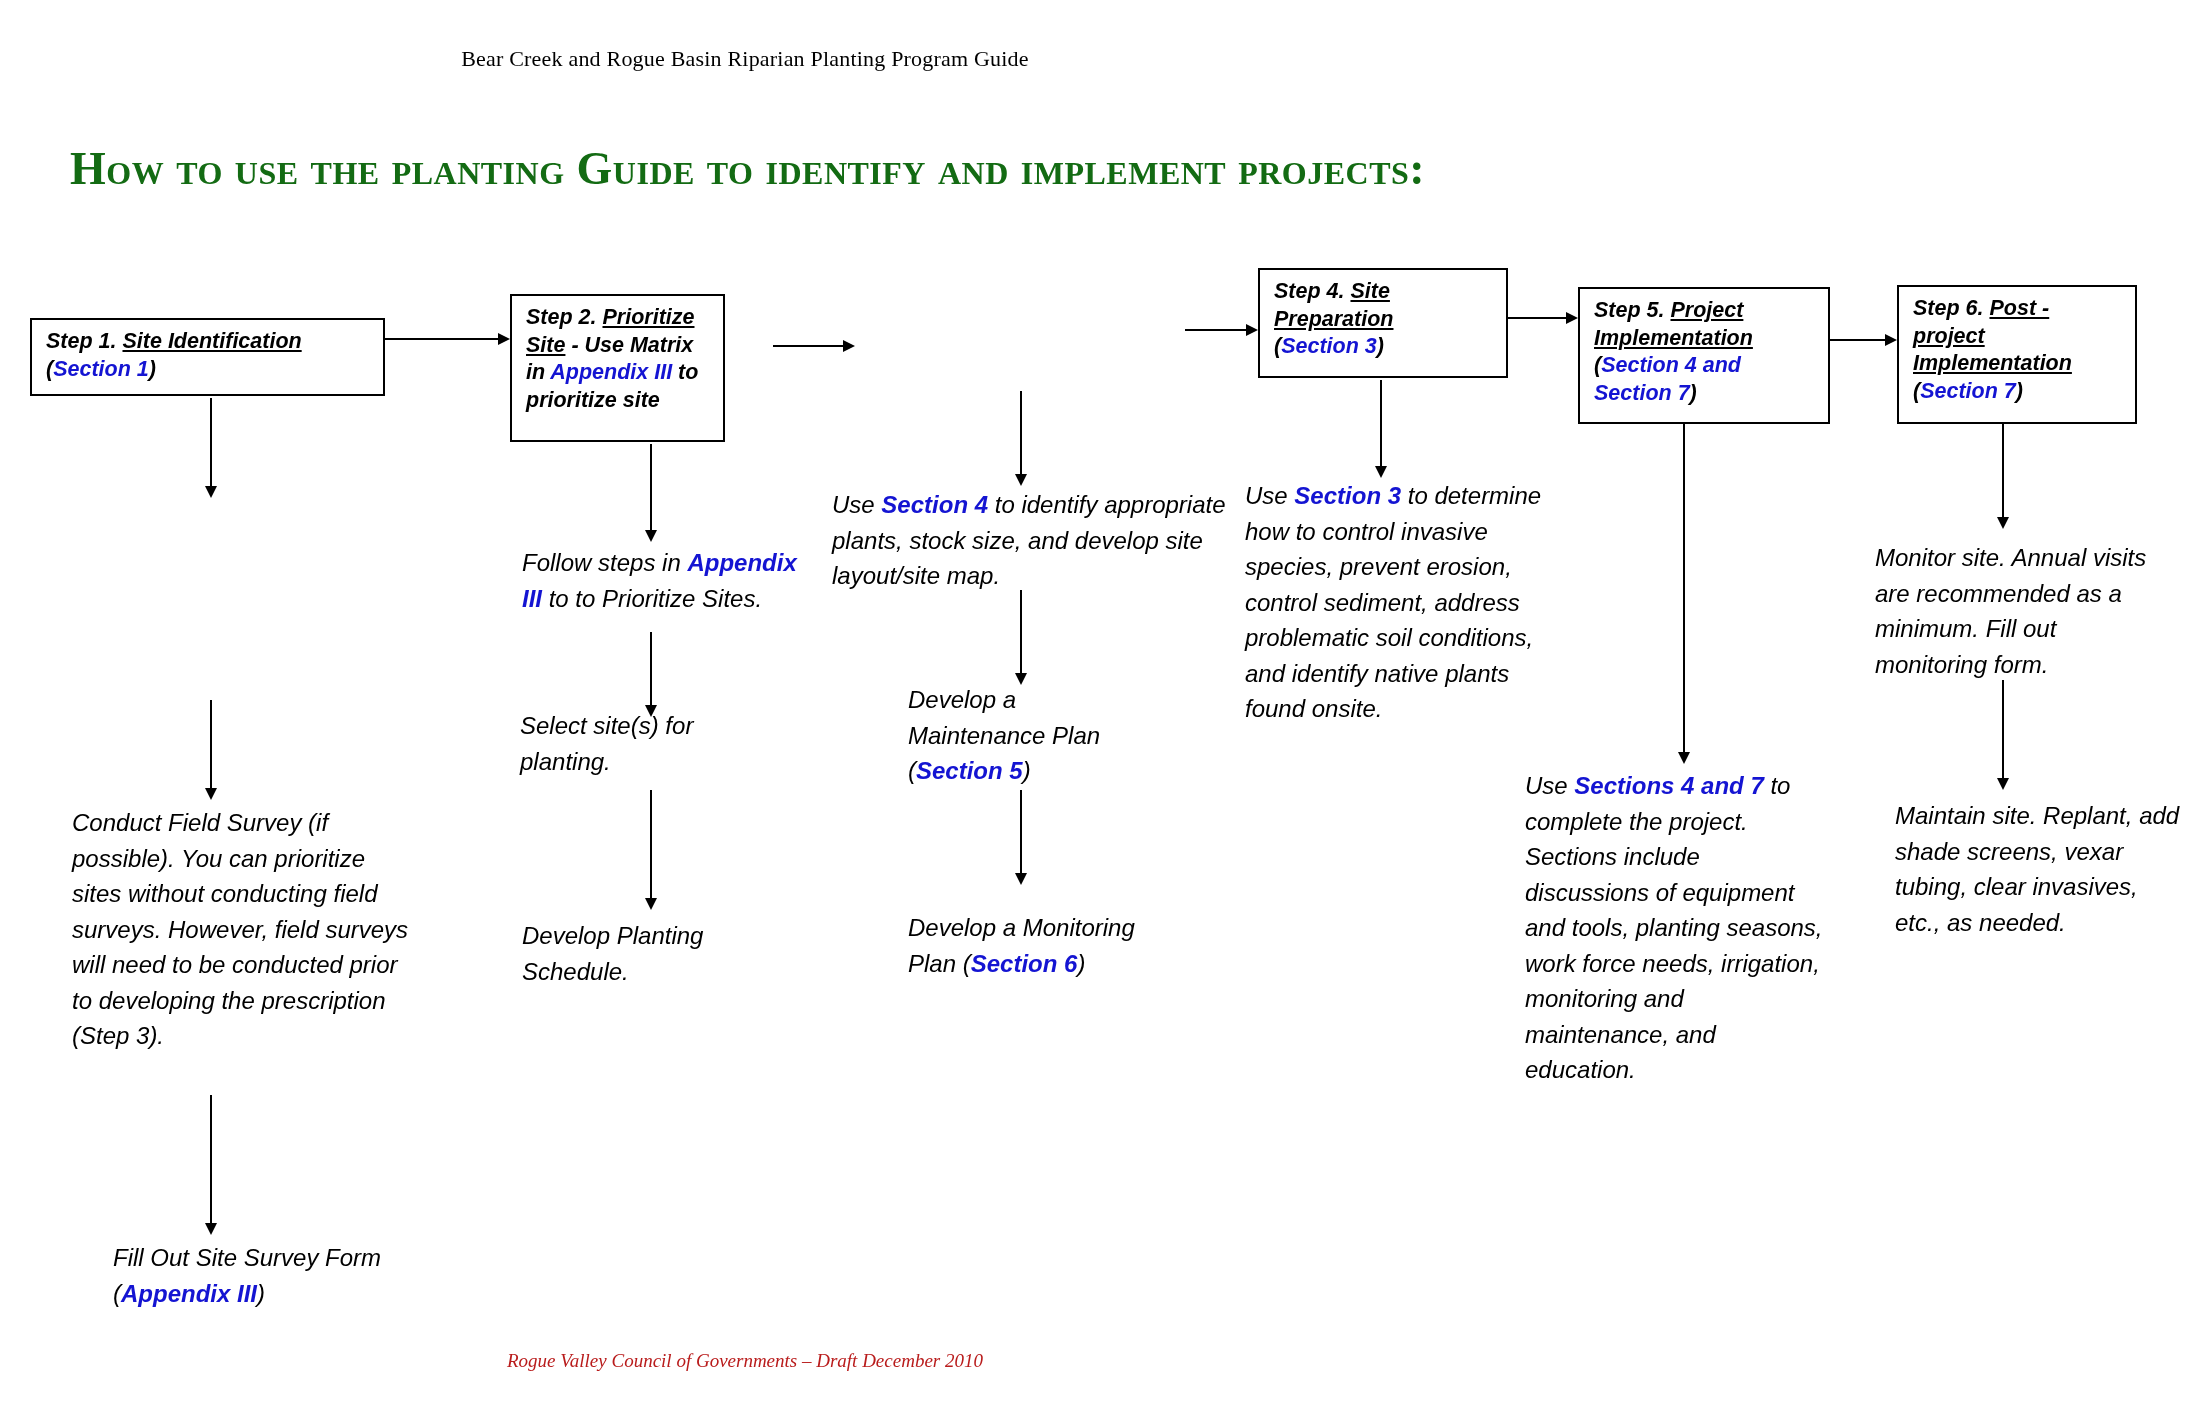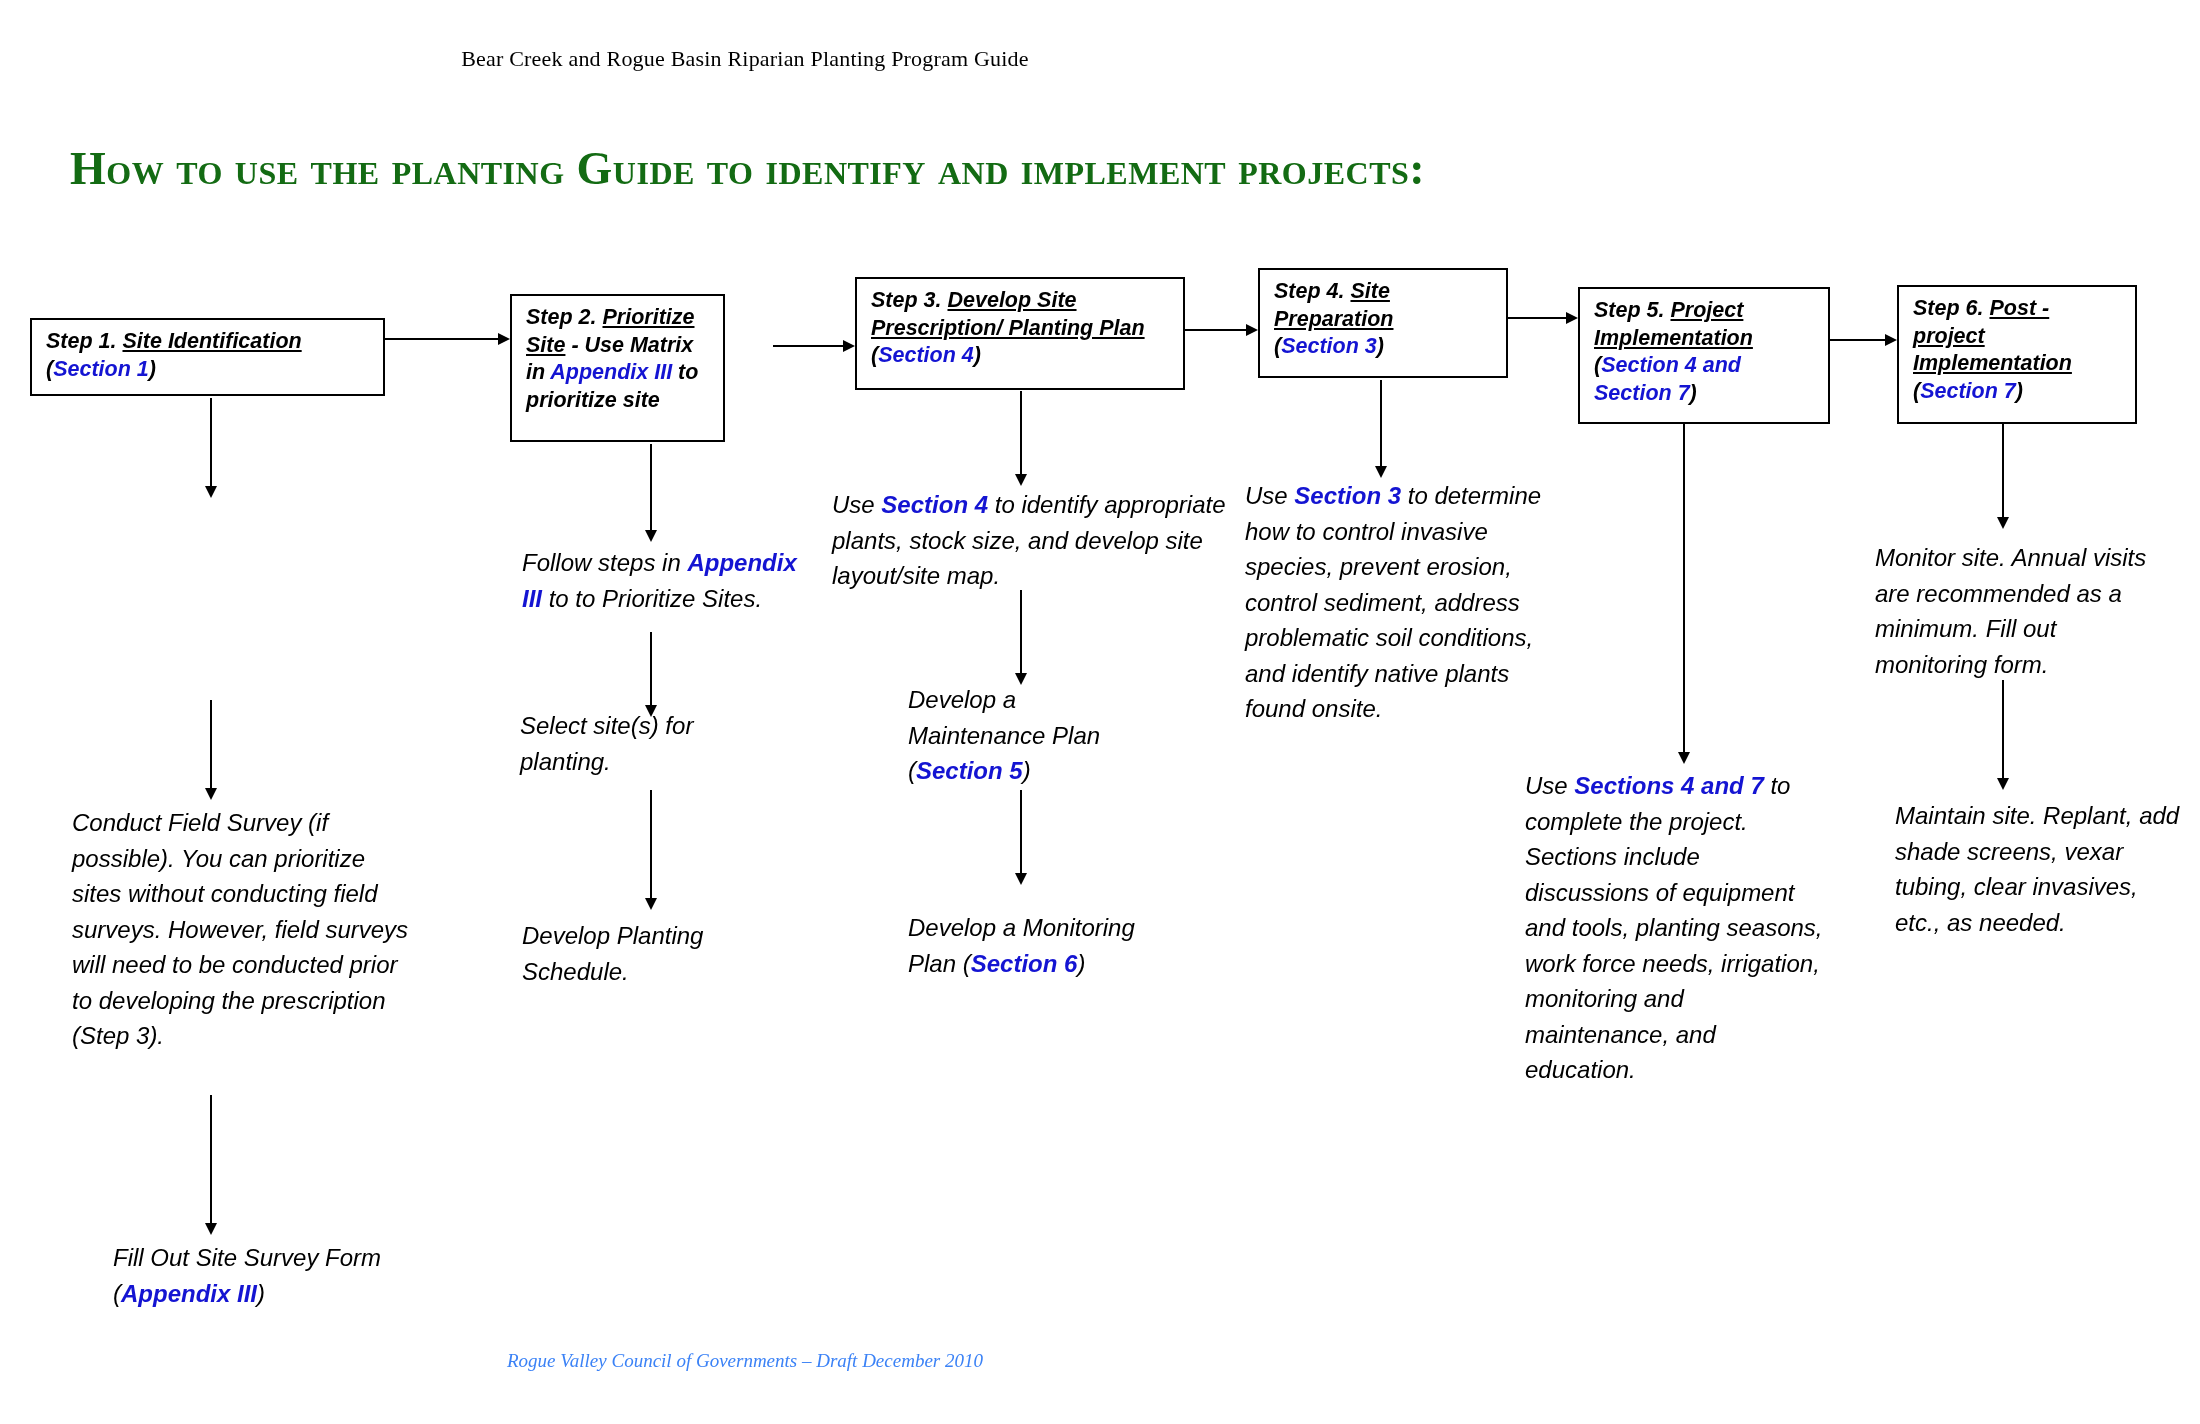--- a/index.html
+++ b/index.html
@@ -32,21 +32,21 @@
   }
   .doc-footer {
     position: absolute;
     left: 0;
     top: 1350px;
     width: 1490px;
     text-align: center;
     font-family: "Liberation Serif", serif;
     font-style: italic;
     font-size: 19px;
-    color: #3b82f6;
+    color: #b91c1c;
   }
 
   
   .main-title {
     position: absolute;
     left: 70px;
     top: 142px;
     width: 2060px;
     font-family: "Liberation Serif", serif;
     font-weight: bold;
@@ -134,24 +134,20 @@
     <span>Step 1.</span>
     <span class="u">Site Identification</span><br>
     <span>(</span><span class="sec">Section 1</span><span>)</span>
   </div>
 
   <div class="step-box" style="left:510px; top:294px; width:215px; height:148px;">
     <span>Step 2.</span>
     <span class="u">Prioritize Site</span><span> - Use Matrix in </span><span class="sec">Appendix III</span><span> to prioritize site</span>
   </div>
 
-  <div class="step-box" style="left:855px; top:277px; width:330px; height:113px;">
-    <span>Step 3.</span>
-    <span class="u">Develop Site Prescription/ Planting Plan</span><span> (</span><span class="sec">Section 4</span><span>)</span>
-  </div>
 
   <div class="step-box" style="left:1258px; top:268px; width:250px; height:110px;">
     <span>Step 4.</span>
     <span class="u">Site Preparation</span><br>
     <span>(</span><span class="sec">Section 3</span><span>)</span>
   </div>
 
   <div class="step-box" style="left:1578px; top:287px; width:252px; height:137px;">
     <span>Step 5.</span>
     <span class="u">Project Implementation</span><br>

